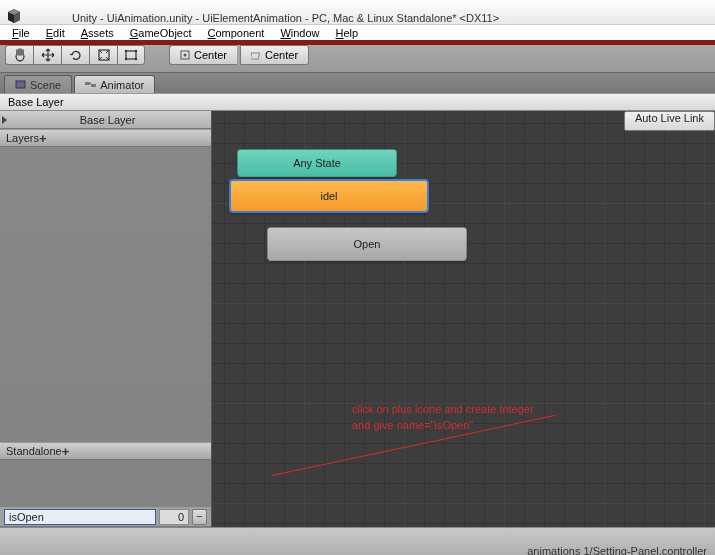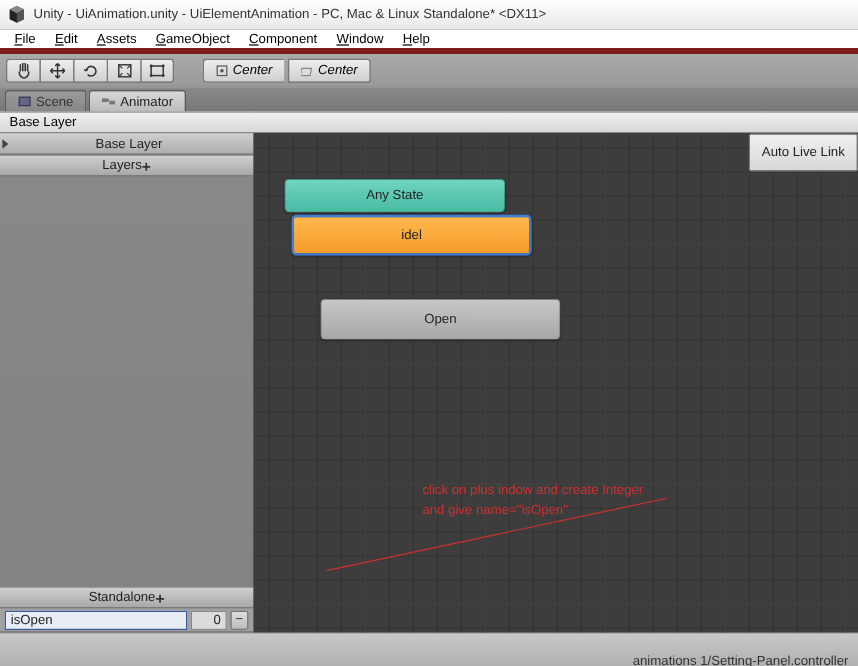--- a/index.html
+++ b/index.html
@@ -1,29 +1,29 @@
 <!DOCTYPE html>
 <html><head>
 <meta charset="utf-8">
 <style>
 * { margin: 0; padding: 0; box-sizing: border-box; font-family: Arial, sans-serif; font-size: 11px; }
 body { width: 715px; height: 555px; background: #fff; overflow: hidden; }
 
 
-.titlebar { height: 25px; background: linear-gradient(#fff, #e8e8e8); display: flex; align-items: center; padding: 0 6px; border-bottom: 1px solid #ccc; }
+.titlebar { height: 25px; background: linear-gradient(#fff, #e8e8e8); display: flex; align-items: flex-end; padding: 0 6px; border-bottom: 1px solid #ccc; gap: 44px; }
 .titlebar .logo { width: 16px; height: 16px; margin-right: 6px; }
 .titlebar .title { color: #333; }
 
 
 .menubar { height: 20px; display: flex; align-items: center; padding: 0 4px; border-bottom: 5px solid #7f1d1d; }
 .menu-item { padding: 2px 8px; cursor: pointer; }
 .menu-item .mn { text-decoration: underline; }
 
 
-.toolbar { height: 28px; background: linear-gradient(#a9a9a9, #9a9a9a); border-bottom: 1px solid #666; display: flex; align-items: center; padding: 0 5px; gap: 3px; font-style: italic; }
+.toolbar { height: 28px; background: linear-gradient(#a9a9a9, #9a9a9a); border-bottom: 1px solid #666; display: flex; align-items: flex-start; padding: 0 5px; gap: 3px; }
 .tbtn { width: 28px; height: 20px; background: linear-gradient(#ededed, #cfcfcf); border: 1px solid #777; border-radius: 2px; display: flex; align-items: center; justify-content: center; cursor: pointer; }
 .tbtn:first-child { border-radius: 3px 0 0 3px; }
 .tbtn-group { display: flex; }
 .tbtn-group .tbtn { border-radius: 0; border-right: none; }
 .tbtn-group .tbtn:first-child { border-radius: 3px 0 0 3px; }
 .tbtn-group .tbtn:last-child { border-radius: 0 3px 3px 0; border-right: 1px solid #777; }
 .tbtn-wide { width: auto; padding: 0 10px; height: 20px; background: linear-gradient(#ededed, #cfcfcf); border: 1px solid #777; display: flex; align-items: center; gap: 4px; cursor: pointer; }
 .tbtn-wide.left { border-radius: 3px 0 0 3px; border-right: none; }
 .tbtn-wide.right { border-radius: 0 3px 3px 0; }
 .tb-spacer { width: 18px; }
@@ -37,44 +37,44 @@
 .layer-row { height: 18px; background: linear-gradient(#f0f0f0, #d8d8d8); border-top: 1px solid #999; border-bottom: 1px solid #888; display: flex; align-items: center; justify-content: space-between; padding: 0 8px; }
 
 
 .main { display: flex; height: 416px; background: #3a3a3a; position: relative; }
 
 
 .sidebar { width: 212px; background: linear-gradient(#888, #838383); border-right: 1px solid #555; display: flex; flex-direction: column; position: relative; }
 .side-hdr-row { height: 18px; background: linear-gradient(#cfcfcf, #aeaeae); border-bottom: 1px solid #777; display: flex; align-items: center; padding-left: 4px; position: relative; }
 .side-hdr-row .playarrow { position: absolute; left: 2px; width: 0; height: 0; border-top: 4px solid transparent; border-bottom: 4px solid transparent; border-left: 5px solid #444; }
 .side-hdr-row .lbl { flex: 1; text-align: center; color: #222; }
-.panel-hdr { height: 18px; background: linear-gradient(#cfcfcf, #a8a8a8); border-top: 1px solid #999; border-bottom: 1px solid #777; display: flex; align-items: center; justify-content: center; padding: 0 6px; color: #222; }
+.panel-hdr { height: 18px; background: linear-gradient(#cfcfcf, #a8a8a8); border-top: 1px solid #999; border-bottom: 1px solid #777; display: flex; align-items: center; justify-content: flex-start; padding: 0 6px; color: #222; }
 .plus { font-weight: bold; cursor: pointer; color: #333; font-size: 13px; }
 .side-flex { flex: 1; }
-.param-row { height: 20px; display: flex; align-items: center; padding: 2px 4px; gap: 3px; background: #a0a0a0; border-bottom: 1px solid #777; }
+.param-row { height: 20px; display: flex; align-items: center; padding: 2px 4px; gap: 3px; background: #a0a0a0; border-bottom: 1px solid #777; margin-top: 47px; }
 .param-input { flex: 1; height: 16px; background: #e8edf5; border: 1px solid #3a5a9a; padding: 0 4px; color: #222; }
 .param-val { width: 30px; height: 16px; background: #dcdcdc; border: 1px solid #888; text-align: right; padding: 0 4px; color: #222; }
 .minus-btn { width: 16px; height: 16px; background: linear-gradient(#ddd, #bbb); border: 1px solid #777; border-radius: 2px; text-align: center; line-height: 12px; cursor: pointer; color: #333; }
 
 
 .graph { flex: 1; position: relative; background: #3d3d3d; overflow: hidden; }
 .grid { position: absolute; inset: 0; background-image:
   linear-gradient(#474747 1px, transparent 1px),
   linear-gradient(90deg, #474747 1px, transparent 1px),
   linear-gradient(#333 1px, transparent 1px),
   linear-gradient(90deg, #333 1px, transparent 1px);
   background-size: 100px 100px, 100px 100px, 20px 20px, 20px 20px;
   background-position: -8px -8px, -8px -8px, -8px -8px, -8px -8px; }
 
-.auto-link { position: absolute; top: 0; right: 0; height: 32px; padding: 0 10px; background: linear-gradient(#f0f0f0, #d8d8d8); border: 1px solid #777; border-radius: 2px; display: flex; align-items: center; cursor: pointer; color: #222; }
-
-.node { position: absolute; width: 184px; height: 28px; border-radius: 4px; display: flex; align-items: center; justify-content: center; font-size: 11px; color: #222; cursor: pointer; border: 1px solid rgba(0,0,0,0.25); box-shadow: 0 1px 2px rgba(0,0,0,0.3); }
+.auto-link { position: absolute; top: 0; right: 0; height: 20px; padding: 0 10px; background: linear-gradient(#f0f0f0, #d8d8d8); border: 1px solid #777; border-radius: 2px; display: flex; align-items: flex-start; cursor: pointer; color: #222; }
+
+.node { position: absolute; width: 160px; height: 28px; border-radius: 4px; display: flex; align-items: center; justify-content: center; font-size: 11px; color: #222; cursor: pointer; border: 1px solid rgba(0,0,0,0.25); box-shadow: 0 1px 2px rgba(0,0,0,0.3); }
 .node.any { background: linear-gradient(#6fd4c0, #4abca4); left: 25px; top: 38px; }
-.node.sel { background: linear-gradient(#ffb84d, #f49b2a); left: 31px; top: 68px; width: 200px; height: 34px; border: 2px solid #3d7fd6; }
-.node.gray { background: linear-gradient(#c7c7c7, #a8a8a8); left: 55px; top: 138px; width: 200px; height: 34px; }
+.node.sel { background: linear-gradient(#ffb84d, #f49b2a); left: 17px; top: 68px; width: 200px; height: 34px; border: 2px solid #3d7fd6; }
+.node.gray { background: linear-gradient(#c7c7c7, #a8a8a8); left: 55px; top: 116px; width: 200px; height: 34px; }
 
 .anno { position: absolute; color: #d03030; font-size: 12px; left: 140px; top: 290px; line-height: 16px; }
 .anno-line { position: absolute; border-top: 1px solid #d03030; transform-origin: left center; }
 .al1 { left: 60px; top: 364px; width: 290px; transform: rotate(-12deg); }
 
 
 .footer { height: 32px; background: linear-gradient(#c8c8c8, #aaa); border-top: 1px solid #888; text-align: right; padding: 17px 8px; color: #333; font-size: 10px; }
 
 
 .bottom-tabs { height: 22px; background: linear-gradient(#8a8a8a, #777); display: flex; align-items: flex-end; padding: 0 4px; }
@@ -215,21 +215,21 @@
         <span>Any State</span>
       </div>
     <div class="node sel">
         <span>idel</span>
       </div>
     <div class="node gray">
         <span>Open</span>
       </div>
 
     <div class="anno">
-      <div>click on plus indow and create Integer</div>
+      <div>click on plus icone and create Integer</div>
       <div>and give name="isOpen"</div>
     </div>
     <div class="anno-line al1"></div>
   </div>
 </div>
 
 <div class="footer">
   <span>animations 1/Setting-Panel.controller</span>
 </div>
 

